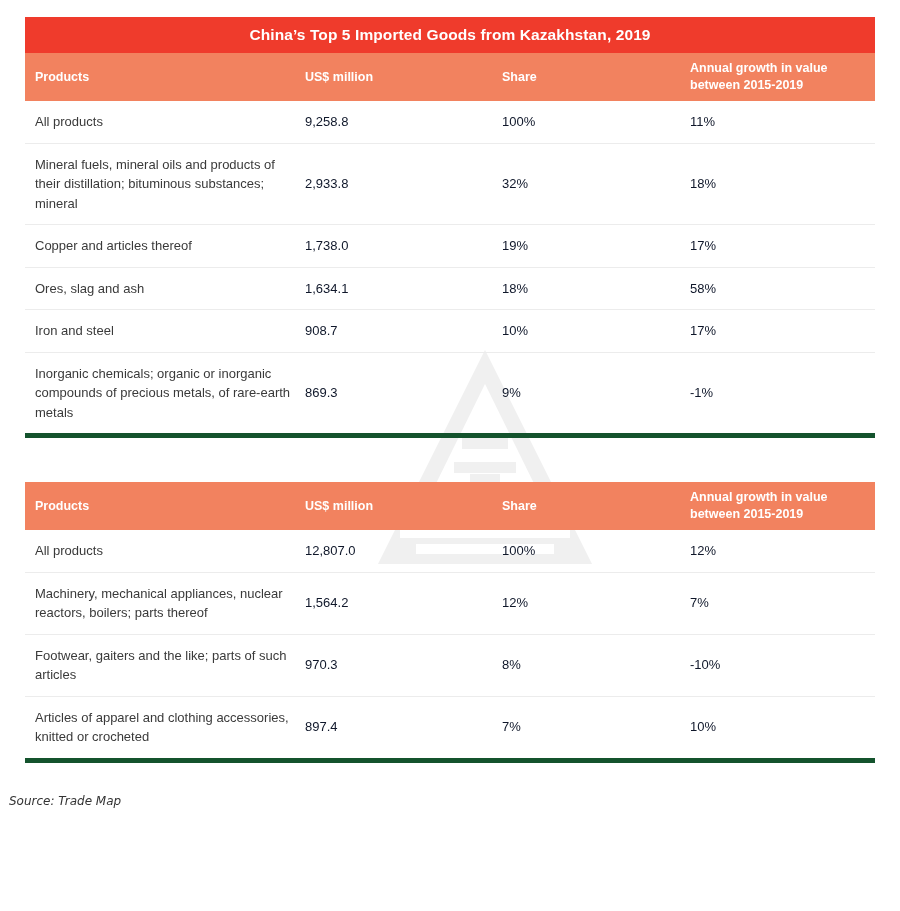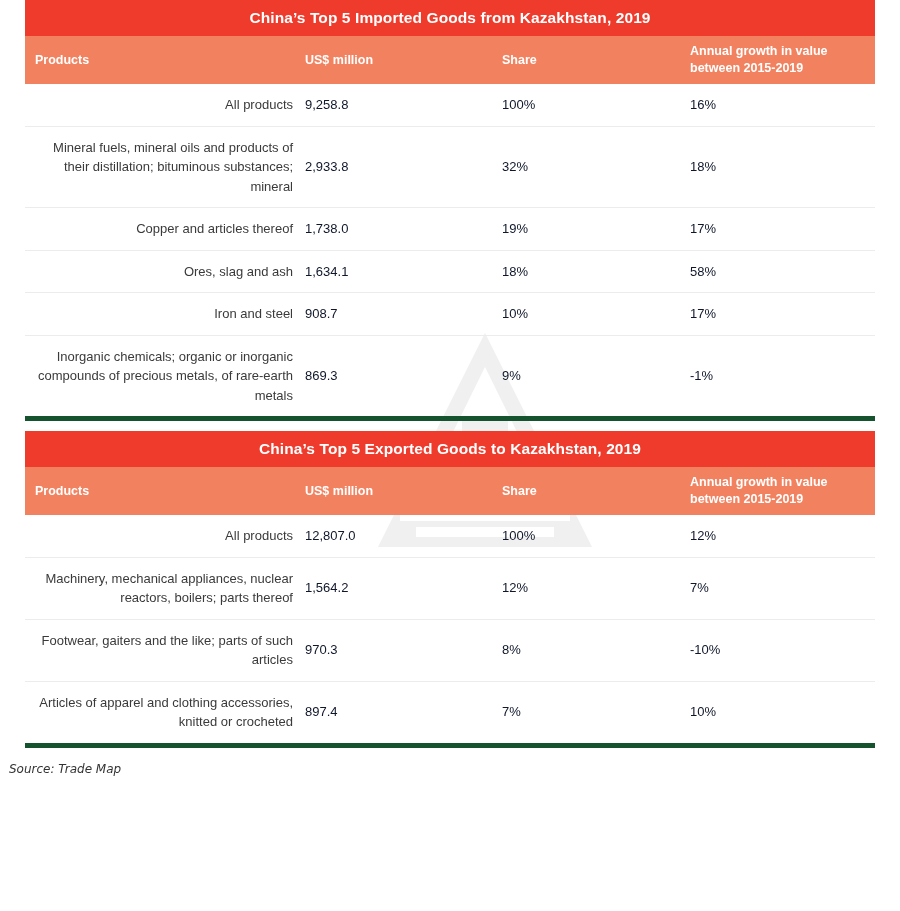--- a/index.html
+++ b/index.html
@@ -29,21 +29,21 @@
     height: 230px;
     opacity: 1;
     pointer-events: none;
     z-index: 0;
   }
 
   
   .table-block {
     position: relative;
     z-index: 1;
-    margin: 0 25px;
+    margin: 17px 25px;
     width: 850px;
   }
 
   .table-title {
     background: #ef3b2c;
     color: #ffffff;
     font-size: 15.5px;
     font-weight: bold;
     text-align: center;
     letter-spacing: 0.1px;
@@ -86,21 +86,20 @@
     vertical-align: middle;
     padding: 11px 0 11px 12px;
     border-bottom: 1px solid #ececec;
     line-height: 1.5;
     background: transparent;
   }
 
   .body-row td.first {
     padding-left: 10px;
     color: #3a3a3a;
-    text-align: right;
   }
 
   .body-row:last-child td { border-bottom: 5px solid #14532d; }
 
   .spacer { height: 10px; }
 
   
   .footer {
     position: relative;
     z-index: 1;
@@ -157,21 +156,21 @@
             <span>Annual growth in value</span><br>
             <span>between 2015-2019</span>
           </th>
         </tr>
       </thead>
       <tbody>
         <tr class="body-row">
           <td class="first">All products</td>
           <td>9,258.8</td>
           <td>100%</td>
-          <td>16%</td>
+          <td>11%</td>
         </tr>
         <tr class="body-row">
           <td class="first">Mineral fuels, mineral oils and products of their distillation; bituminous substances; mineral</td>
           <td>2,933.8</td>
           <td>32%</td>
           <td>18%</td>
         </tr>
         <tr class="body-row">
           <td class="first">Copper and articles thereof</td>
           <td>1,738.0</td>
@@ -196,21 +195,20 @@
           <td>9%</td>
           <td>-1%</td>
         </tr>
       </tbody>
     </table>
   </div>
 
   <div class="spacer"></div>
 
   <div class="table-block">
-    <div class="table-title">China’s Top 5 Exported Goods to Kazakhstan, 2019</div>
     <table class="grid">
       <colgroup>
         <col class="col-product">
           <col class="col-value">
           <col class="col-share">
           <col class="col-growth">
       </colgroup>
       <thead>
         <tr class="hdr-row">
           <th class="first">Products</th>

